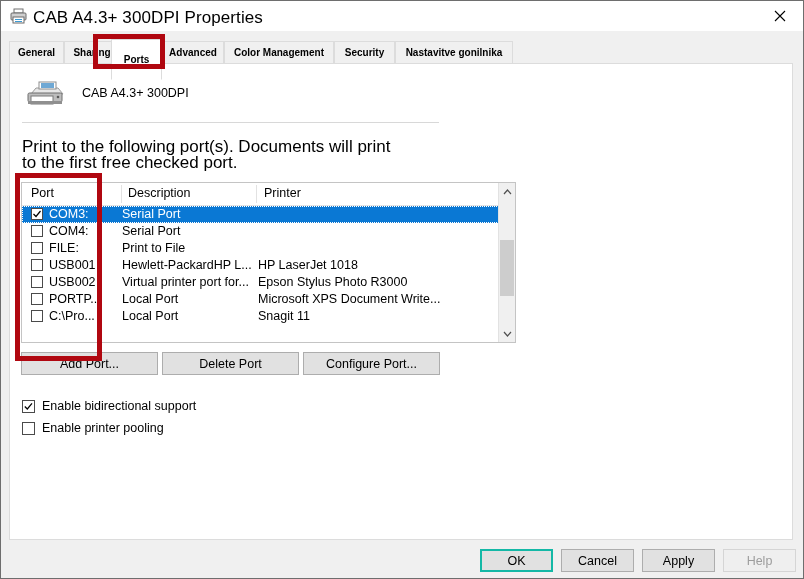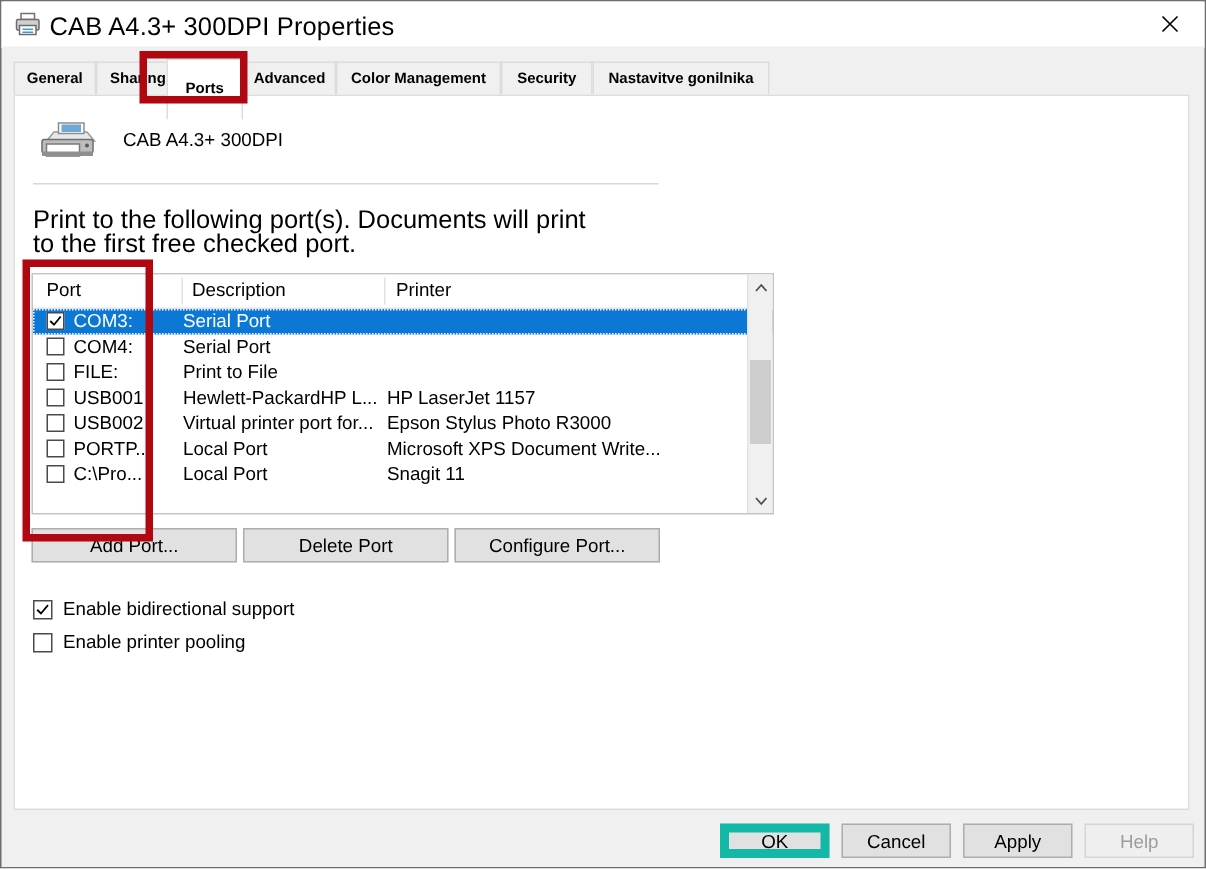--- a/index.html
+++ b/index.html
@@ -290,21 +290,21 @@
     border: 1px solid #adadad;
     font-family: "Liberation Sans", sans-serif;
     font-size: 12.5px;
     color: #000000;
     display: flex;
     align-items: center;
     justify-content: center;
     cursor: default;
   }
   .footbtn.default {
-    border: 6px solid #14b8a6;
+    border: 2px solid #14b8a6;
     background: #e1e1e1;
   }
   .footbtn.disabled {
     color: #9d9d9d;
     background: #efefef;
     border-color: #d5d5d5;
   }
 
   
   .annot {
@@ -401,21 +401,21 @@
           <span class="cb"></span>
           <span class="cell-port">FILE:</span>
           <span class="cell-desc">Print to File</span>
           <span class="cell-prn"></span>
         </div>
 
         <div class="port-row">
           <span class="cb"></span>
           <span class="cell-port">USB001</span>
           <span class="cell-desc">Hewlett-PackardHP L...</span>
-          <span class="cell-prn">HP LaserJet 1157</span>
+          <span class="cell-prn">HP LaserJet 1018</span>
         </div>
 
         <div class="port-row">
           <span class="cb"></span>
           <span class="cell-port">USB002</span>
           <span class="cell-desc">Virtual printer port for...</span>
           <span class="cell-prn">Epson Stylus Photo R3000</span>
         </div>
 
         <div class="port-row">

